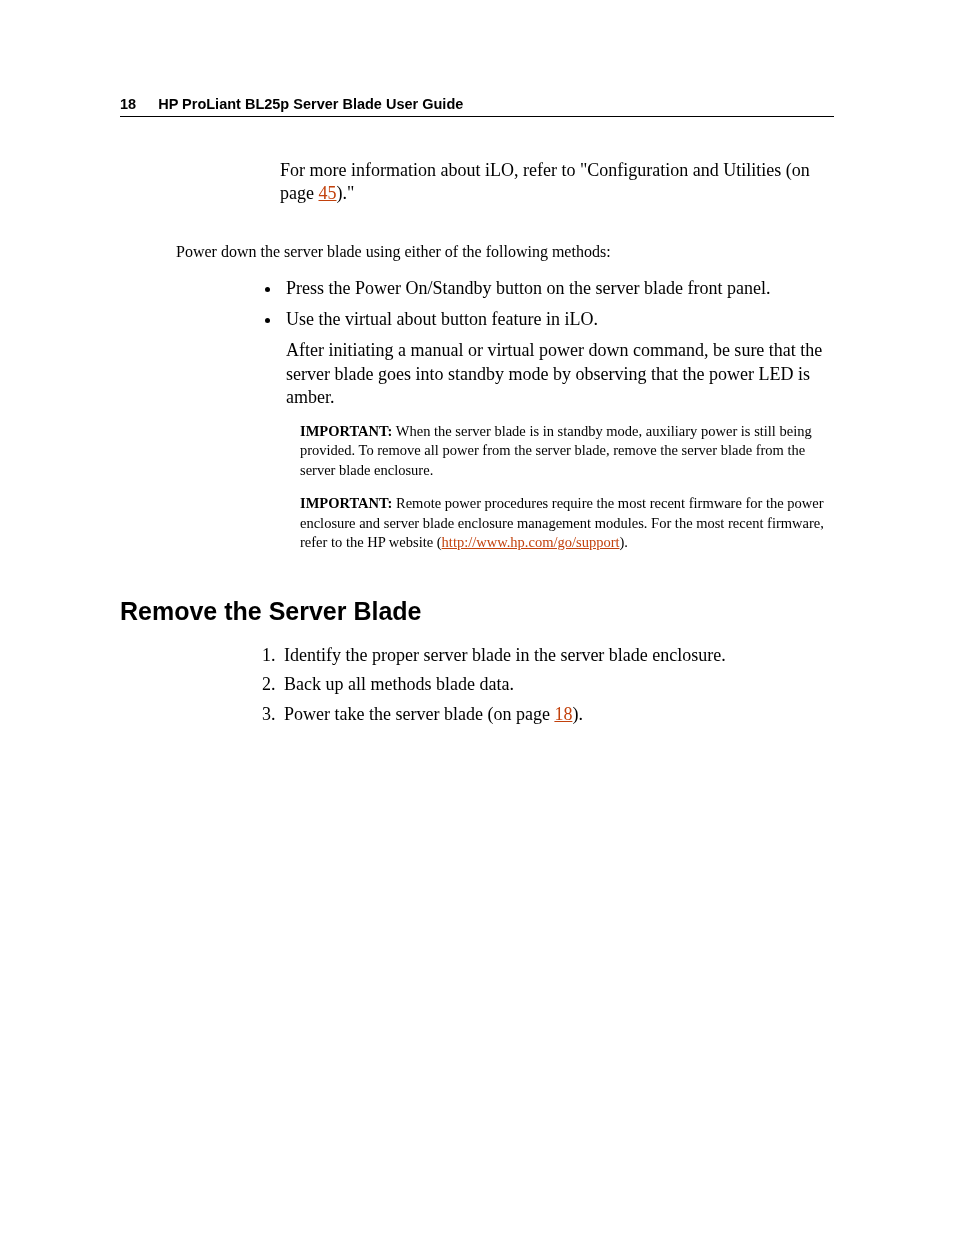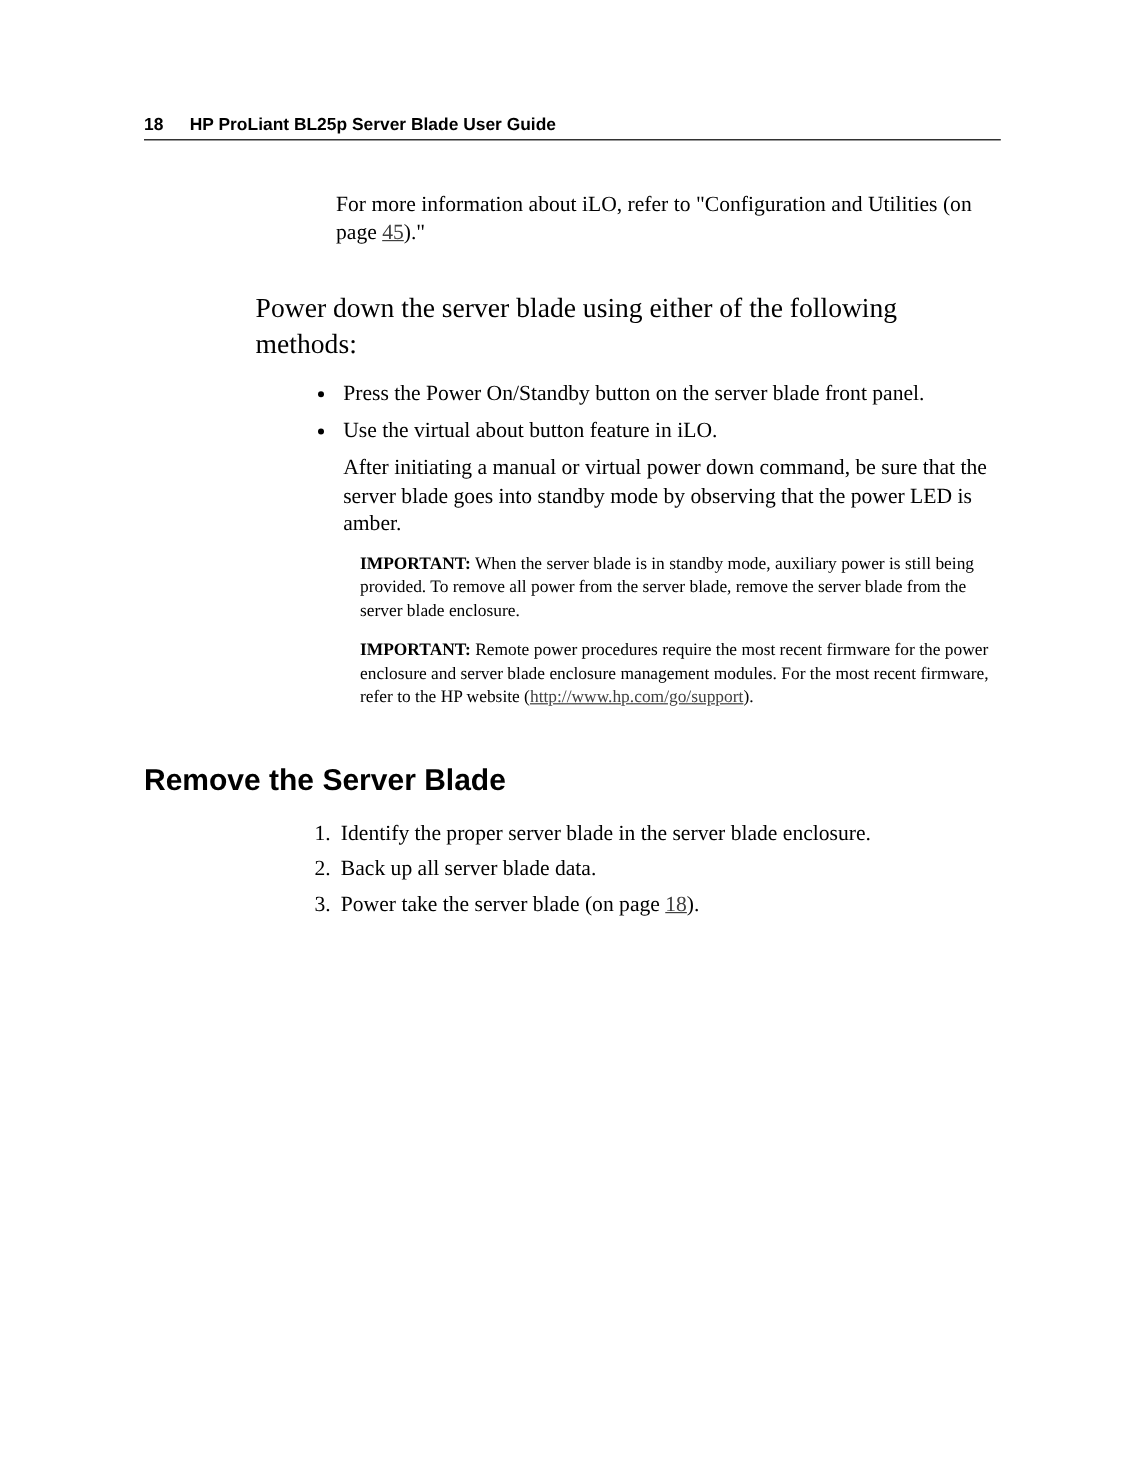--- a/index.html
+++ b/index.html
@@ -34,22 +34,22 @@
     font-size: 18px;
     line-height: 1.3;
   }
   h2.section {
     font-family: Arial, Helvetica, sans-serif;
     font-size: 25px;
     font-weight: bold;
     margin: 0 0 18px 0;
   }
   .body-text {
-    margin-left: 93px;
-    font-size: 23px;
+    margin-left: 56px;
+    font-size: 16px;
     line-height: 1.3;
     margin-bottom: 14px;
   }
   ul.bullets {
     margin: 0 0 0 130px;
     padding-left: 32px;
     font-size: 18px;
   }
   ul.bullets li {
     margin-bottom: 8px;
@@ -74,21 +74,21 @@
     margin: 0 0 0 130px;
     padding-left: 30px;
     font-size: 18px;
   }
   ol.numbered li {
     margin-bottom: 6px;
     padding-left: 4px;
     line-height: 1.3;
   }
   a.page-link {
-    color: #404040;
+    color: #c2410c;
     text-decoration: underline;
   }
   .sec-spacer {
     height: 30px;
   }
 </style>
 </head>
 <body>
 
 <div class="page">
@@ -122,19 +122,19 @@
   <div class="note-block">
     <span class="note-label">IMPORTANT:</span><span>  Remote power procedures require the most recent firmware for the power enclosure and server blade enclosure management modules. For the most recent firmware, refer to the HP website (</span><a class="page-link">http://www.hp.com/go/support</a><span>).</span>
   </div>
 
   <div class="sec-spacer"></div>
 
   <h2 class="section">Remove the Server Blade</h2>
 
   <ol class="numbered">
     <li>Identify the proper server blade in the server blade enclosure.</li>
-    <li>Back up all server blade data.</li>
+    <li>Back up all methods blade data.</li>
     <li>
       <span>Power take the server blade (on page </span><a class="page-link">18</a><span>).</span>
     </li>
   </ol>
 
 </div>
 
 </body></html>

